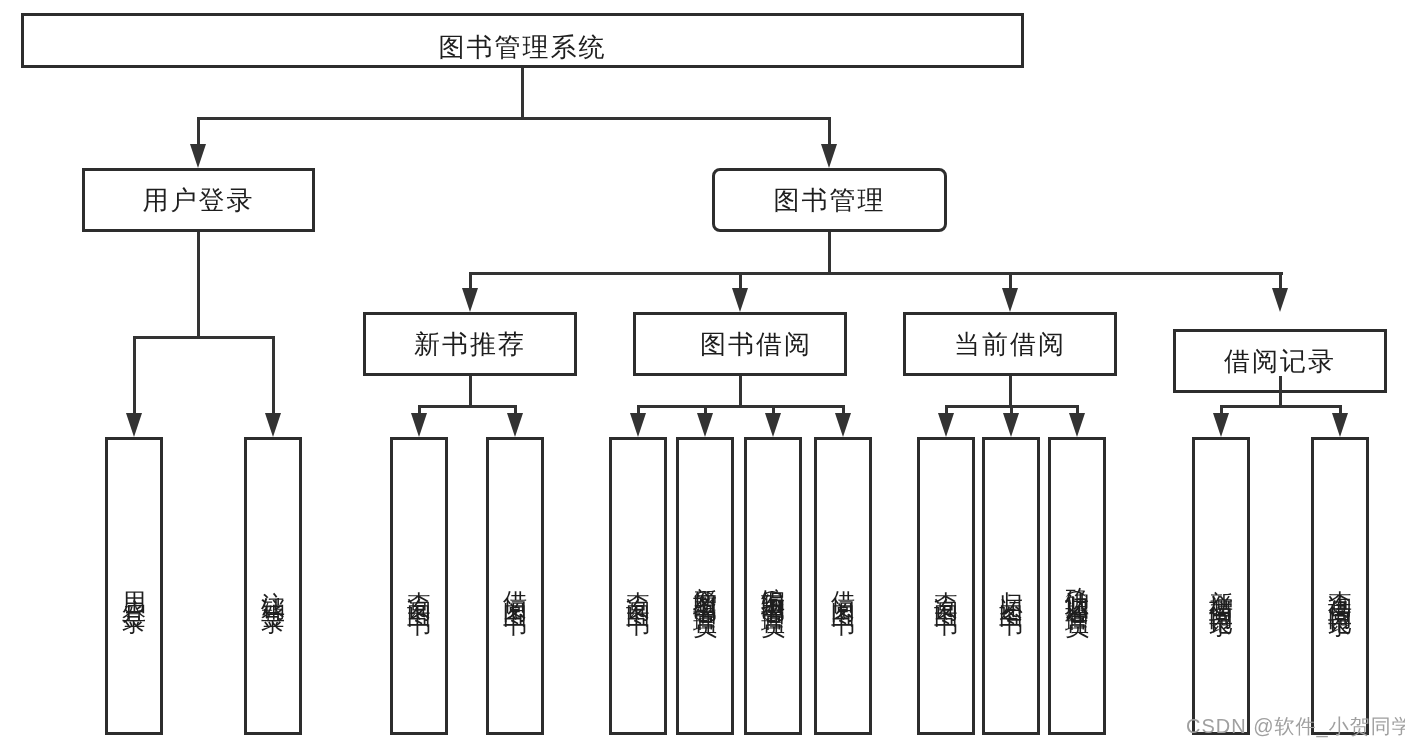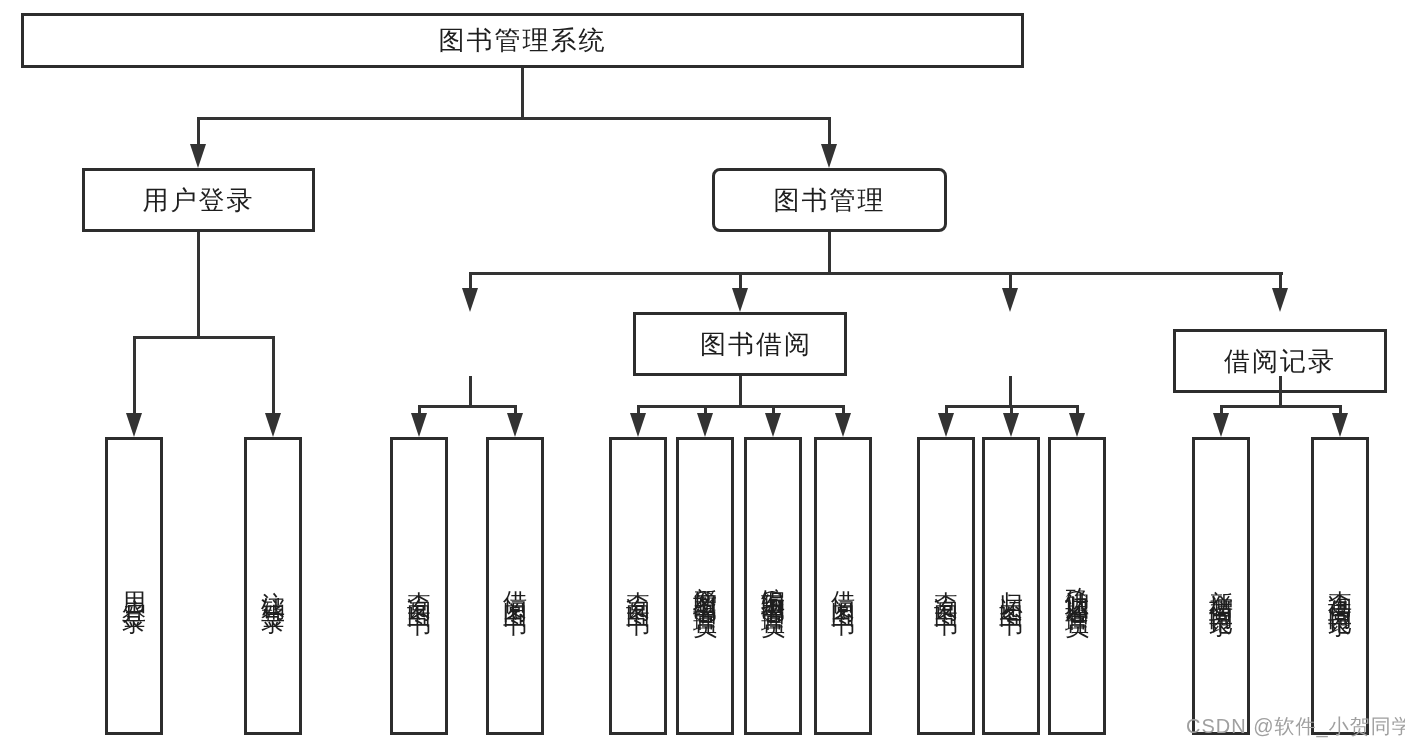--- a/index.html
+++ b/index.html
@@ -60,37 +60,43 @@
     letter-spacing: 1px;
     white-space: nowrap;
     z-index: 10;
   }
 </style>
 </head>
 <body>
 
 <div class="stage">
 
-  <div class="node" style="left:21px; top:13px; width:1003px; height:55px;">
+  <div class="node" style="left:21px; top:13px; width:1003px; height:55px;align-items:flex-end;">
     <span>图书管理系统</span>
   </div>
 
   <div class="node" style="left:82px; top:168px; width:233px; height:64px;">
     <span>用户登录</span>
   </div>
 
   <div class="node" style="left:712px; top:168px; width:235px; height:64px;border-radius:8px;">
     <span>图书管理</span>
   </div>
 
+  <div class="node" style="left:363px; top:312px; width:214px; height:64px;">
+    <span>新书推荐</span>
+  </div>
 
   <div class="node" style="left:633px; top:312px; width:214px; height:64px;padding-left:32px;">
     <span>图书借阅</span>
   </div>
 
+  <div class="node" style="left:903px; top:312px; width:214px; height:64px;">
+    <span>当前借阅</span>
+  </div>
 
   <div class="node" style="left:1173px; top:312px; width:214px; height:64px;margin-top:17px;">
     <span>借阅记录</span>
   </div>
 
   <div class="leaf" style="left:105px;">
     <span>用户登录</span>
   </div>
   <div class="leaf" style="left:244px;">
     <span>注销登录</span>

